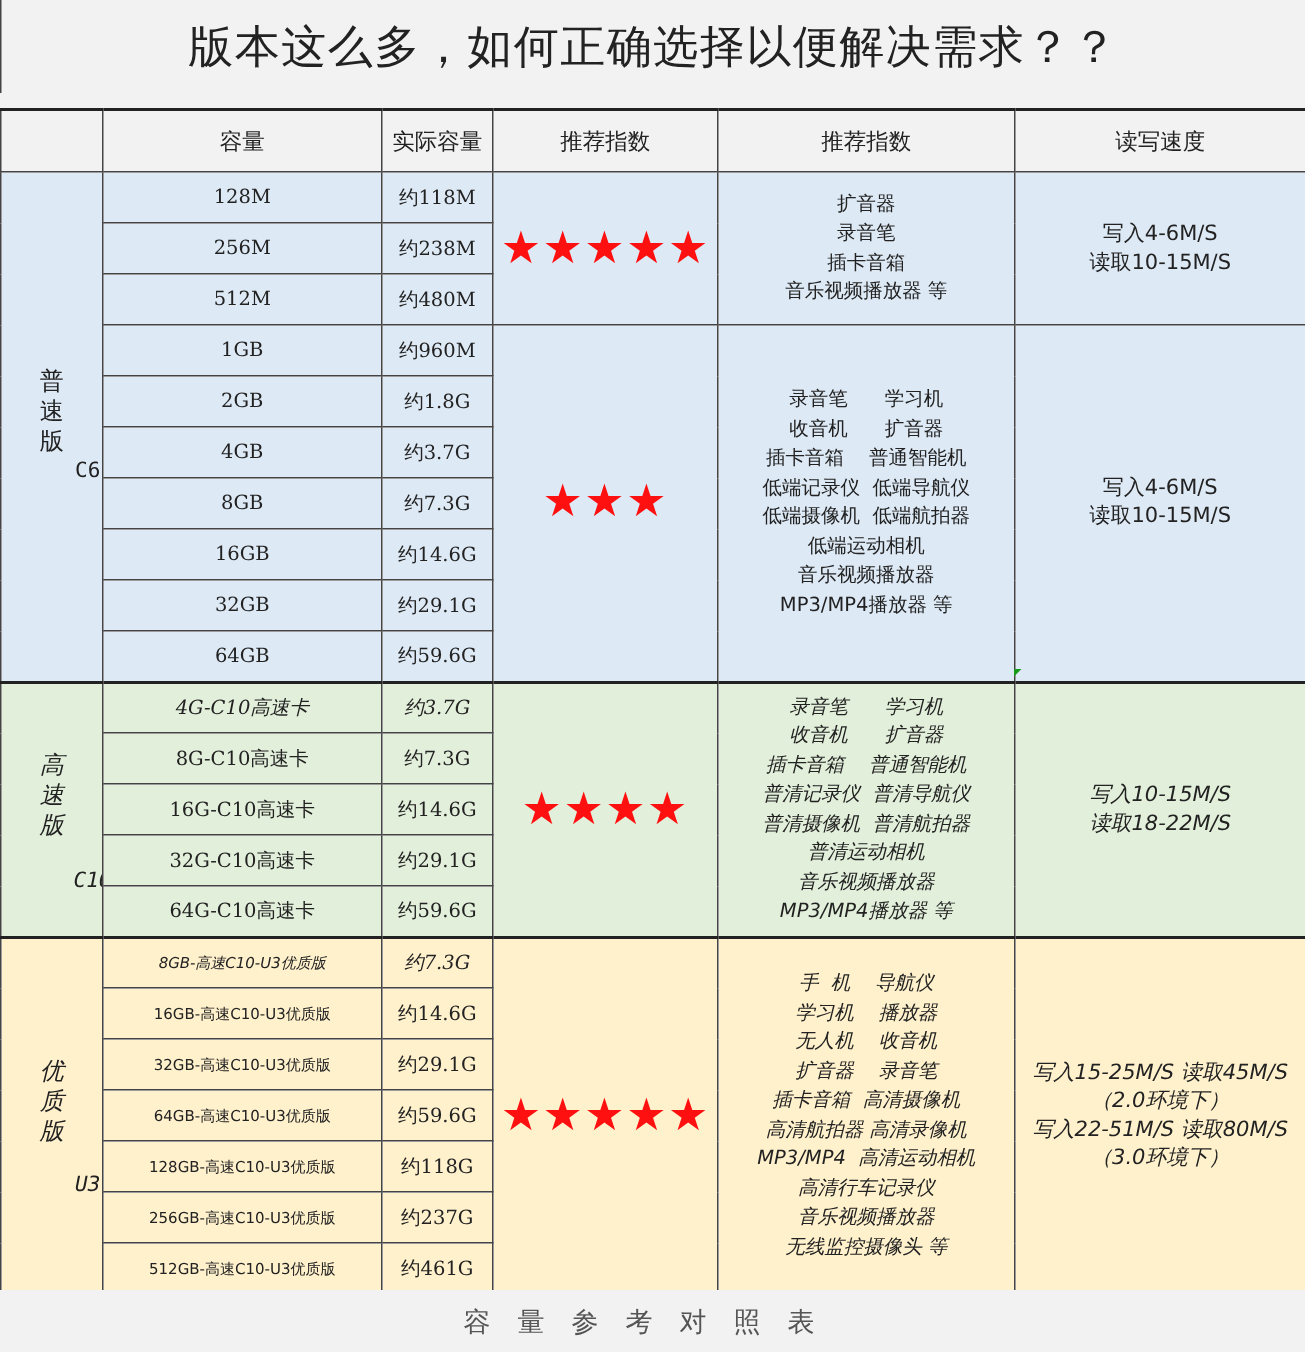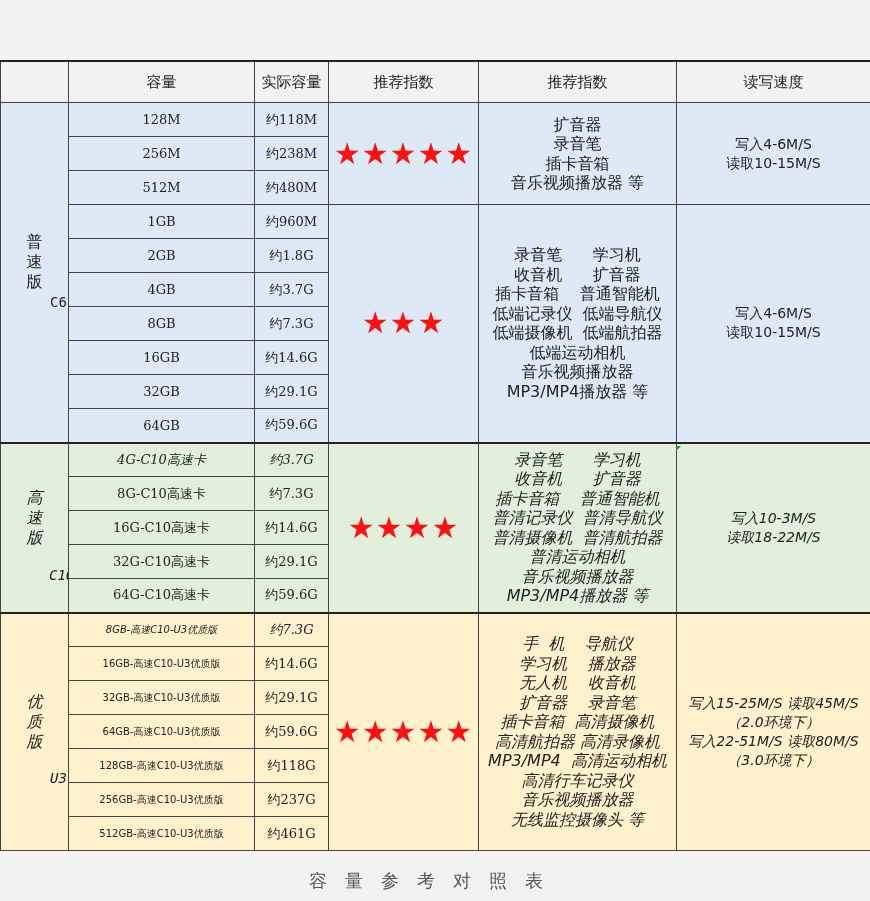--- a/index.html
+++ b/index.html
@@ -2,46 +2,49 @@
 <html><head>
 <meta charset="utf-8">
 <style>
   html, body { margin:0; padding:0; }
   body { width:870px; height:901px; background:#f2f2f2; overflow:hidden;
          font-family:"DejaVu Serif", "Liberation Serif", serif; color:#222; }
   .page { position:relative; width:870px; height:901px; }
   .title-bar { position:absolute; left:0; top:0; width:870px; height:62px; background:#f2f2f2;
                border-left:1px solid #444; box-sizing:border-box; display:flex; align-items:center; justify-content:center; }
   .title-bar span { font-family:"DejaVu Sans", "Liberation Sans", sans-serif; font-size:30px; color:#222; letter-spacing:1px; }
-  table.grid { position:absolute; left:0; top:60px; width:870px; border-collapse:collapse; table-layout:fixed; }
+  table.grid { position:absolute; left:0; top:72px; width:870px; border-collapse:collapse; table-layout:fixed; }
   table.grid td, table.grid th { border:1px solid #444; text-align:center; vertical-align:middle; padding:0; overflow:hidden; }
   table.grid thead th { height:40px; background:#f2f2f2; font-family:"DejaVu Sans", "Liberation Sans", sans-serif;
                         font-weight:normal; font-size:15px; color:#222; border-top:2px solid #222; }
   .row34 { height:34px; }
   td.cap, td.act { font-size:13px; }
   td.cap.small { font-size:10px; font-family:"DejaVu Sans", "Liberation Sans", sans-serif; }
   td.group-label { font-family:"DejaVu Sans", "Liberation Sans", sans-serif; font-size:16px; line-height:20px; }
   td.group-label .ver { font-family:"DejaVu Sans Mono", "Liberation Mono", monospace; font-size:14px;margin-left:48px; }
   .stars { color:#ff1010; font-size:30px; letter-spacing:1px; line-height:1; font-family:"DejaVu Sans", sans-serif; }
-  .devices, .speed { font-family:"DejaVu Sans", "Liberation Sans", sans-serif; font-size:16px; line-height:19.5px; white-space:pre; }
+  .devices, .speed { font-family:"DejaVu Sans", "Liberation Sans", sans-serif; font-size:13px; line-height:19.5px; white-space:pre; }
   .speed { font-size:14px; line-height:19px; }
   .g-c6 td { background:#dde9f5; }
   .g-c10 td { background:#e2efda; }
   .g-u3 td { background:#fff1cc; }
   tr.sep > td { border-top:2px solid #222;font-style:italic; }
   .caption { position:absolute; left:0; top:860px; width:870px; height:41px; background:#f2f2f2;
              display:flex; align-items:center; justify-content:center; }
   .caption span { font-family:"DejaVu Serif", "Liberation Serif", serif; font-size:18px; color:#555; letter-spacing:18px; }
   .green-mark { position:absolute; left:676px; top:446px; width:0; height:0;
                 border-top:5px solid #1a9a1a; border-right:5px solid transparent; }
 </style>
 </head>
 <body>
 
 <div class="page">
+  <div class="title-bar">
+    <span>版本这么多，如何正确选择以便解决需求？？</span>
+  </div>
 
   <table class="grid">
     <colgroup>
       <col style="width:68px">
       <col style="width:186px">
       <col style="width:74px">
       <col style="width:150px">
       <col style="width:198px">
       <col style="width:194px">
     </colgroup>
@@ -141,21 +144,21 @@
             <div class="devices">录音笔      学习机
 收音机      扩音器
 插卡音箱    普通智能机
 普清记录仪  普清导航仪
 普清摄像机  普清航拍器
 普清运动相机
 音乐视频播放器
 MP3/MP4播放器 等</div>
           </td>
         <td rowspan="5">
-            <div class="speed">写入10-3M/S
+            <div class="speed">写入10-15M/S
 读取18-22M/S</div>
           </td>
       </tr>
       <tr class="row34 g-c10">
         <td class="cap">8G-C10高速卡</td>
         <td class="act">约7.3G</td>
       </tr>
       <tr class="row34 g-c10">
         <td class="cap">16G-C10高速卡</td>
         <td class="act">约14.6G</td>

